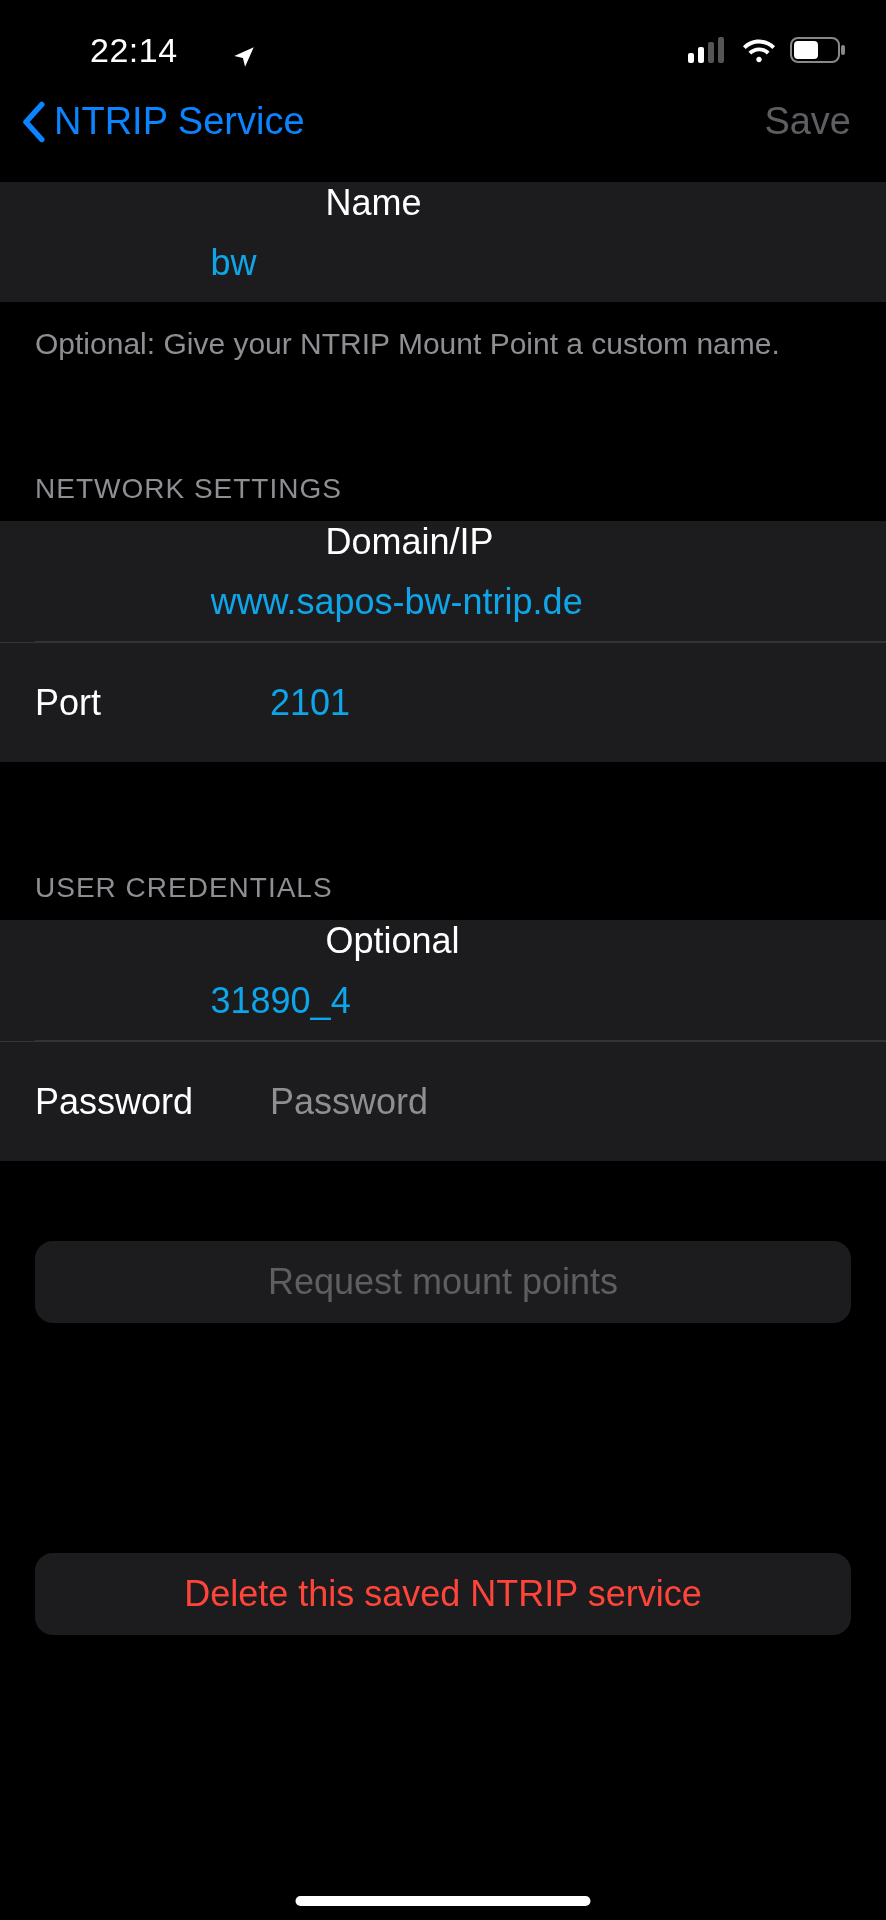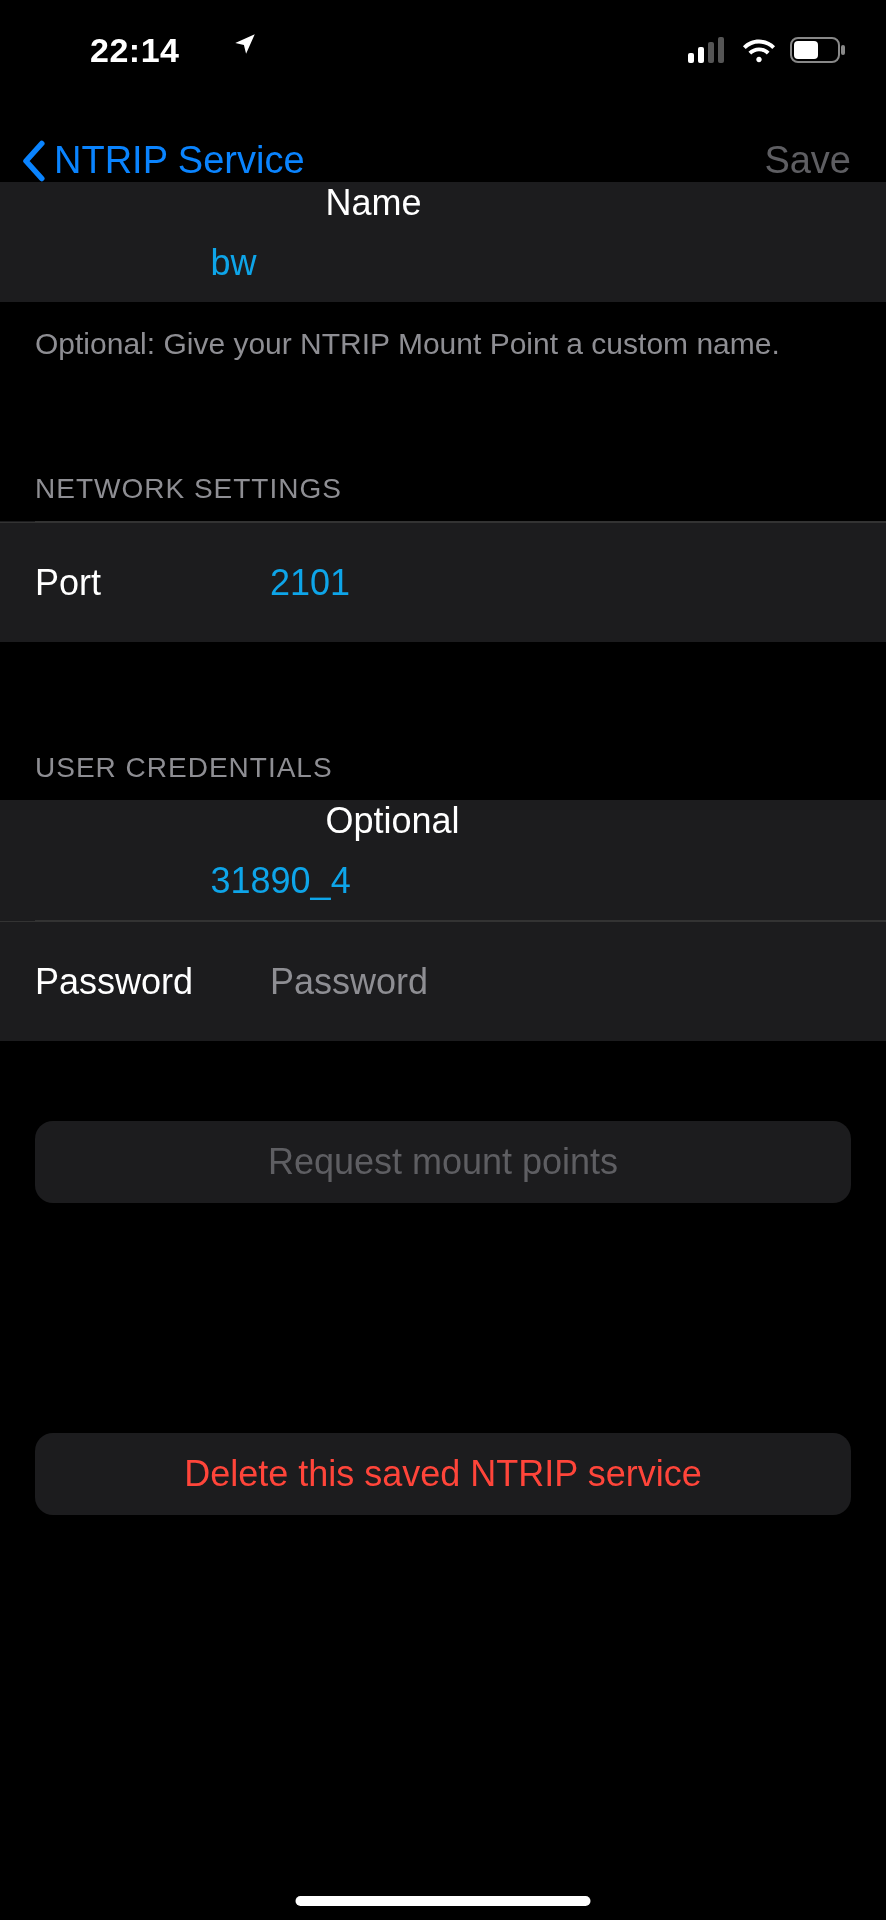--- a/index.html
+++ b/index.html
@@ -1,23 +1,23 @@
 <!DOCTYPE html>
 <html><head>
 <meta charset="utf-8">
 <style>
   * { box-sizing: border-box; margin: 0; padding: 0; }
   html, body { width: 886px; height: 1920px; background: #000; font-family: -apple-system, "SF Pro Text", "Helvetica Neue", Arial, sans-serif; color: #fff; overflow: hidden; }
   
   .statusbar { height: 100px; display: flex; align-items: center; justify-content: space-between; padding: 0 40px 0 90px; }
-  .sb-time { font-size: 34px; font-weight: 700; letter-spacing: 0.5px; display: flex; align-items: flex-start; gap: 45px; }
+  .sb-time { font-size: 34px; font-weight: 400; letter-spacing: 0.5px; display: flex; align-items: flex-end; gap: 45px; }
   .sb-time svg { margin-left: 8px; }
   .sb-icons { display: flex; align-items: center; gap: 12px; }
   
-  .navbar { height: 82px; display: flex; align-items: flex-end; justify-content: space-between; padding: 0 20px; background: #000; }
+  .navbar { height: 82px; display: flex; align-items: flex-start; justify-content: space-between; padding: 0 20px; background: #000; }
   .nav-back { display: flex; align-items: center; color: #0a84ff; font-size: 38px; font-weight: 400; }
   .nav-back svg { margin-right: 8px; }
   .nav-save { color: #5e5e62; font-size: 38px; font-weight: 400; padding-right: 15px; }
   
   .cell-group { background: #1c1c1e; }
   .cell { display: flex; align-items: center; height: 120px; padding: 0 35px; border-top: 0.5px solid #333; }
   .cell:first-child { border-top: none; flex-direction: column; }
   .cell-label { width: 235px; font-size: 36px; font-weight: 400; color: #fff; flex-shrink: 0; }
   .cell-input { flex: 1; background: transparent; border: none; outline: none; font-size: 36px; font-weight: 400; color: #0ea5e9; font-family: inherit; }
   .cell-input::placeholder { color: #8e8e93; }
@@ -77,20 +77,24 @@
 <div class="cell-group">
   <div class="cell">
     <div class="cell-label">Name</div>
     <input class="cell-input" type="text" value="bw" style="">
   </div>
 </div>
 <div class="footer-text">Optional: Give your NTRIP Mount Point a custom name.</div>
 
 <div class="section-header">NETWORK SETTINGS</div>
 <div class="cell-group">
+  <div class="cell">
+    <div class="cell-label">Domain/IP</div>
+    <input class="cell-input" type="text" value="www.sapos-bw-ntrip.de" style="">
+  </div>
   <div class="inner-sep"></div>
   <div class="cell">
     <div class="cell-label">Port</div>
     <input class="cell-input" type="text" value="2101" style="">
   </div>
 </div>
 
 <div class="section-header">USER CREDENTIALS</div>
 <div class="cell-group">
   <div class="cell">

